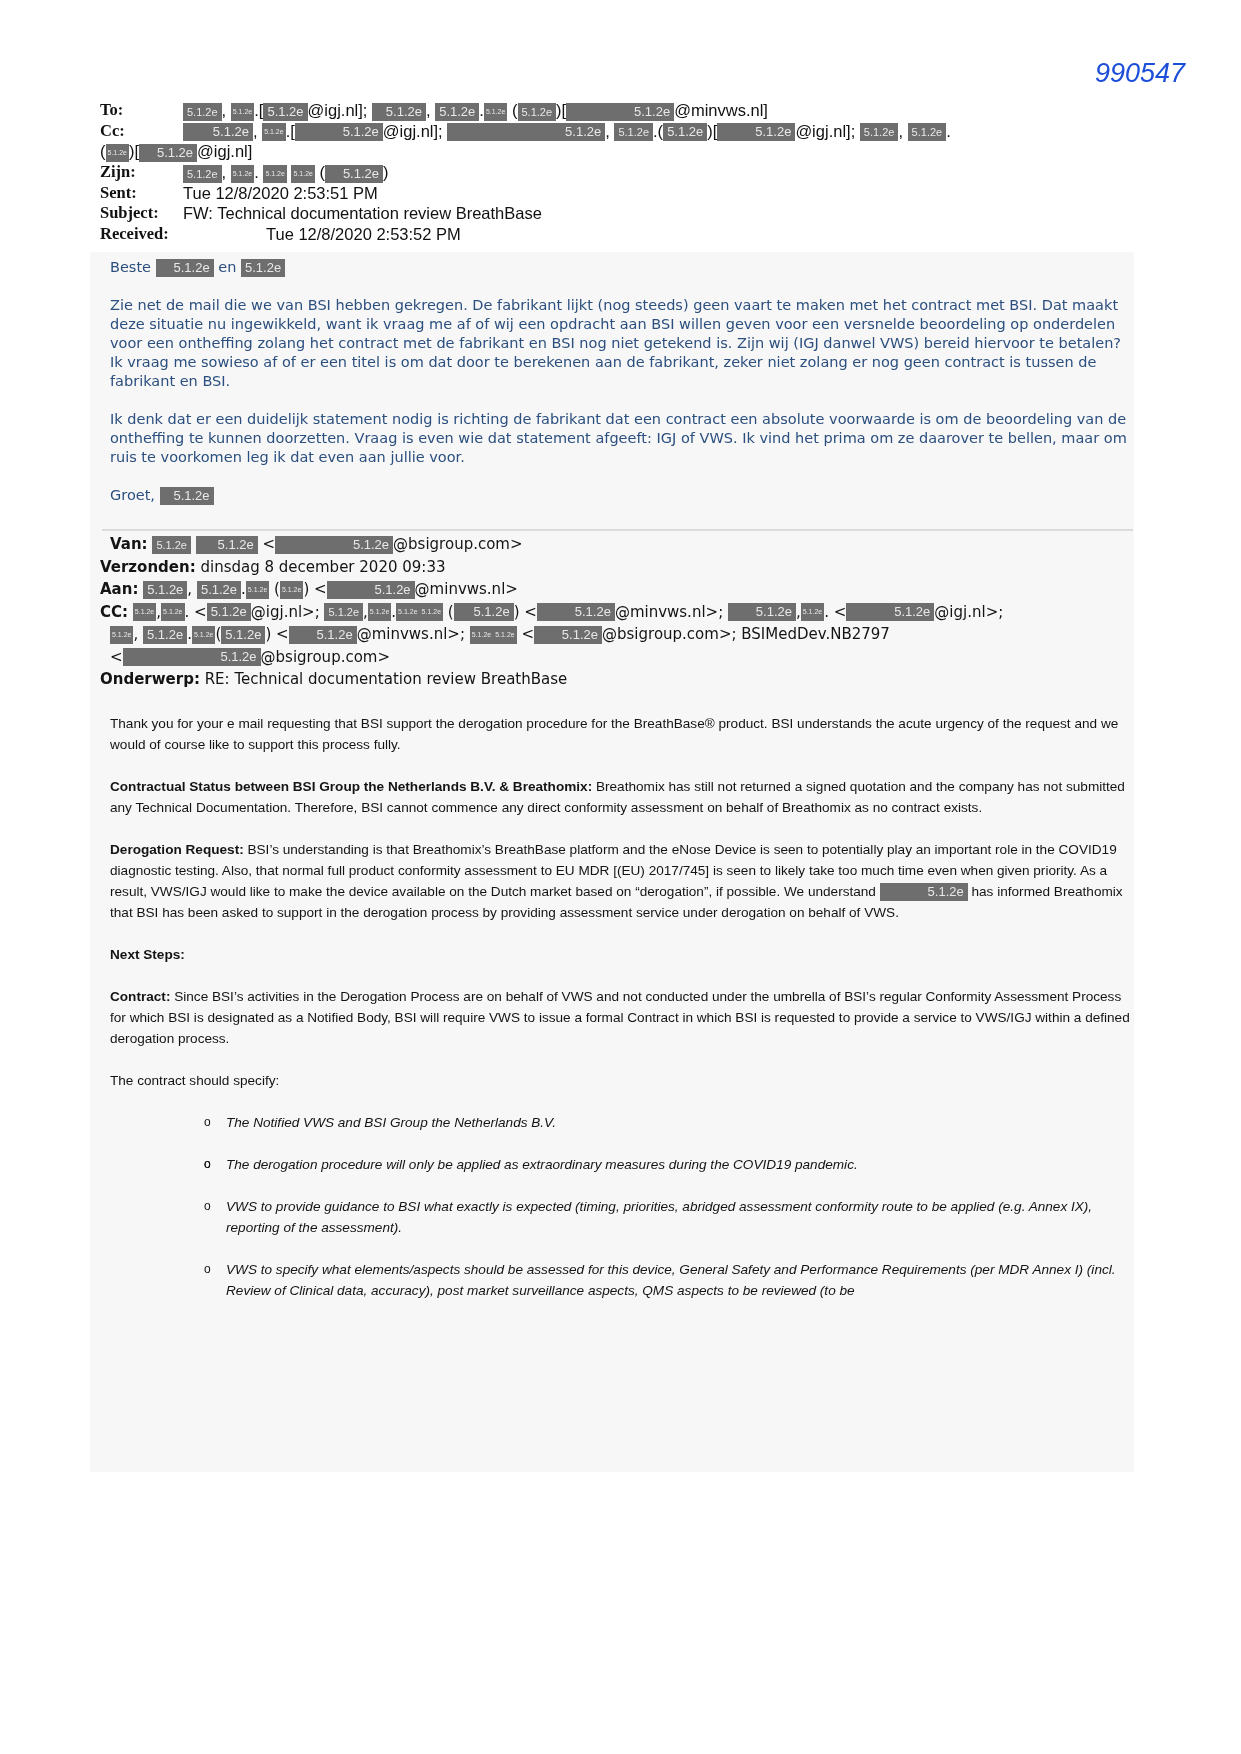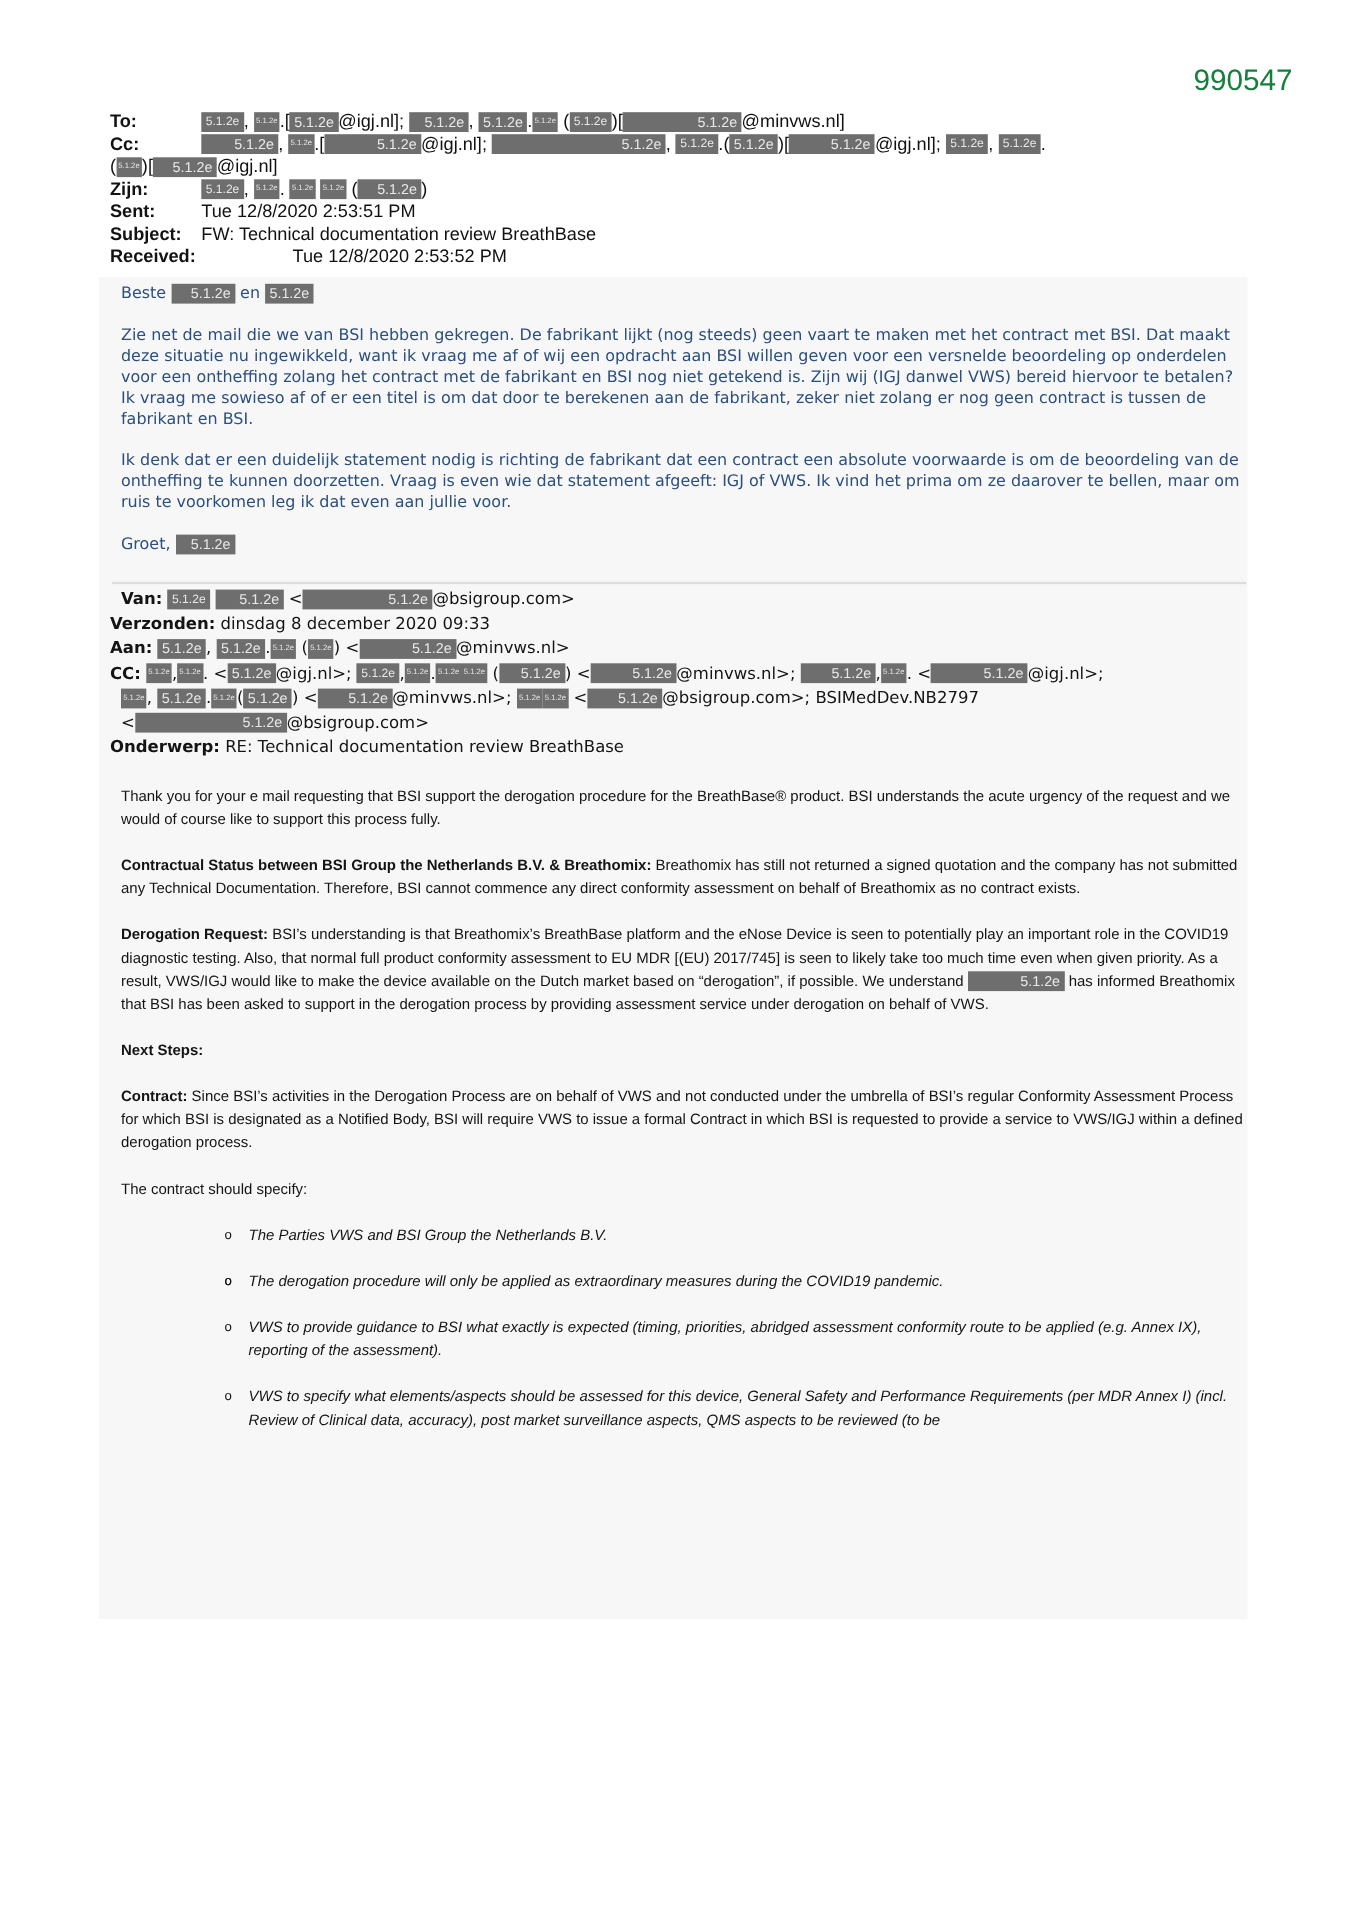--- a/index.html
+++ b/index.html
@@ -1,21 +1,21 @@
 <!DOCTYPE html>
 <html><head>
 <meta charset="utf-8">
 <style>
   html, body { margin: 0; padding: 0; background: #ffffff; }
   body { width: 1241px; height: 1754px; position: relative; overflow: hidden; color: #111; }
-  .docid { position: absolute; right: 66px; top: 58px; font-family: "Liberation Sans", sans-serif; font-size: 27px; color: #15803d; }
+  .docid { position: absolute; right: 56px; top: 58px; font-family: "Liberation Sans", sans-serif; font-size: 27px; color: #1d4ed8; font-style: italic; }
   .panel { position: absolute; left: 90px; top: 252px; width: 1044px; height: 1220px; background: #f7f7f7; }
   .hdr { position: absolute; left: 100px; top: 100px; width: 1050px; font-family: "Liberation Sans", sans-serif; font-size: 16.5px; line-height: 20.5px; color: #111; }
   .hdr .row { display: flex; white-space: nowrap; }
-  .hdr .lbl { font-weight: bold; width: 83px; flex: none; }
+  .hdr .lbl { font-weight: bold; width: 83px; flex: none; font-family: Liberation Serif, serif; }
   .hdr .lbl.wide { width: 166px; }
   .r { display: inline-block; background: #6e6e6e; color: #e8e8e8; font-family: "Liberation Sans", sans-serif; font-size: 13px; line-height: 18px; padding: 0 4px; text-align: right; vertical-align: middle; }
   .r.s { font-size: 7px; padding: 0 2px; }
   .r.m { font-size: 11px; }
   .note { position: absolute; left: 110px; top: 258px; width: 1020px; font-family: "DejaVu Sans", sans-serif; font-size: 14.5px; line-height: 19px; color: #2b4f7e; }
   .note p { margin: 0 0 19px 0; }
   .sep { position: absolute; left: 102px; top: 529px; width: 1031px; height: 2px; background: #dcdcdc; }
   .fwd { position: absolute; left: 100px; top: 533px; width: 1050px; font-family: "DejaVu Sans", sans-serif; font-size: 15px; line-height: 22.5px; color: #141414; }
   .fwd .row { white-space: nowrap; }
   .fwd b { font-weight: bold; }
@@ -149,19 +149,19 @@
     <span class="r" style="width:80px">5.1.2e</span>
     <span>has informed Breathomix that BSI has been asked to support in the derogation process by providing assessment service under derogation on behalf of VWS.</span>
   </p>
   <p><b>Next Steps:</b></p>
   <p>
     <b>Contract:</b>
     <span>Since BSI’s activities in the Derogation Process are on behalf of VWS and not conducted under the umbrella of BSI’s regular Conformity Assessment Process for which BSI is designated as a Notified Body, BSI will require VWS to issue a formal Contract in which BSI is requested to provide a service to VWS/IGJ within a defined derogation process.</span>
   </p>
   <p>The contract should specify:</p>
   <ul class="bullets">
-    <li><span class="bul">o</span><span>The Parties VWS and BSI Group the Netherlands B.V.</span></li>
+    <li><span class="bul">o</span><span>The Notified VWS and BSI Group the Netherlands B.V.</span></li>
     <li><span class="bul">o</span></li>
     <li><span class="bul">o</span><span>The derogation procedure will only be applied as extraordinary measures during the COVID19 pandemic.</span></li>
     <li><span class="bul">o</span><span>VWS to provide guidance to BSI what exactly is expected (timing, priorities, abridged assessment conformity route to be applied (e.g. Annex IX), reporting of the assessment).</span></li>
     <li><span class="bul">o</span><span>VWS to specify what elements/aspects should be assessed for this device, General Safety and Performance Requirements (per MDR Annex I) (incl. Review of Clinical data, accuracy), post market surveillance aspects, QMS aspects to be reviewed (to be</span></li>
   </ul>
 </div>
 
 </body></html>

